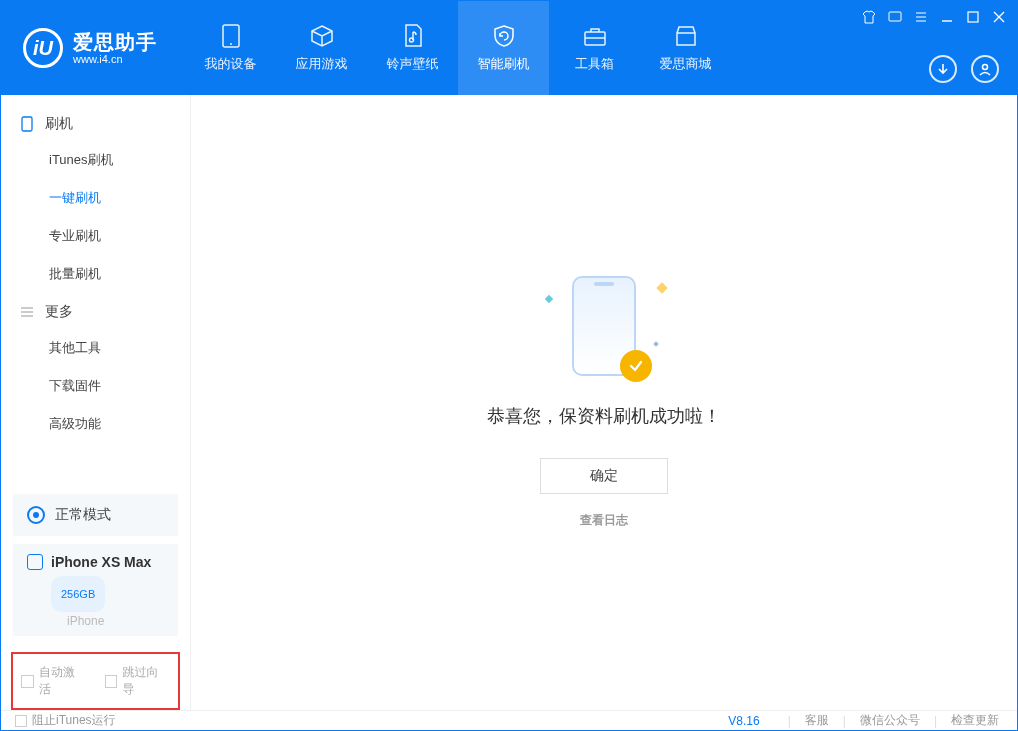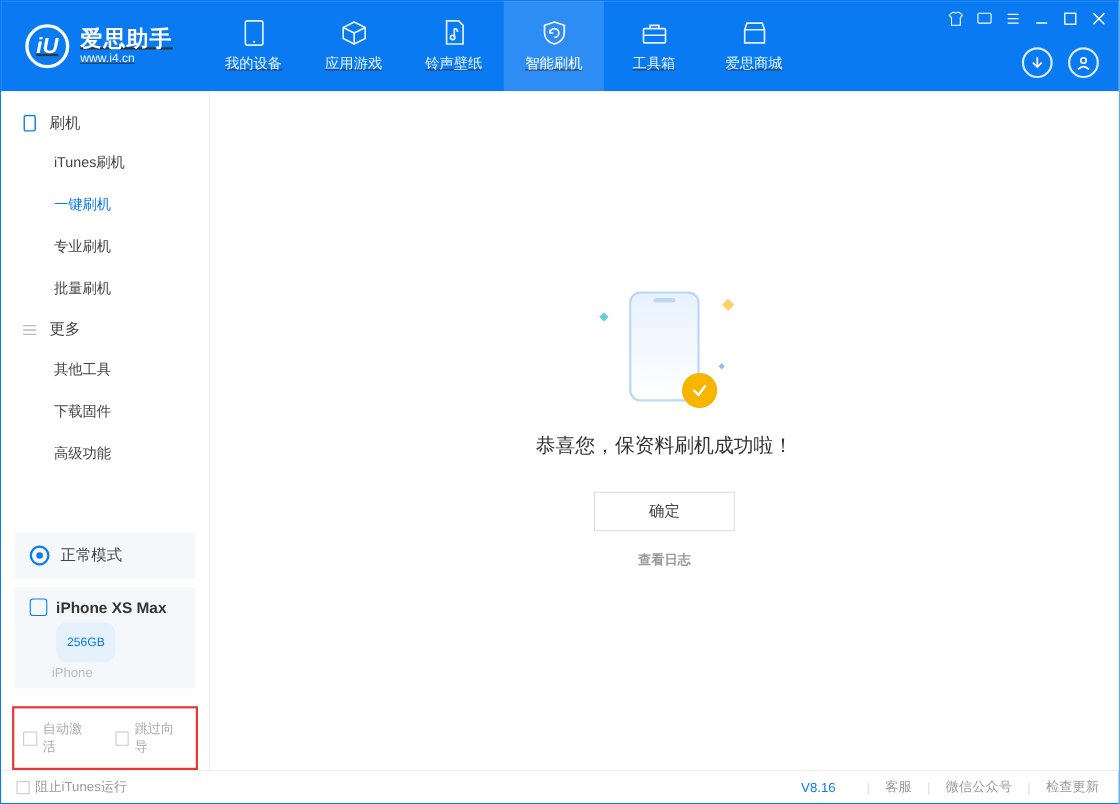--- a/index.html
+++ b/index.html
@@ -1,20 +1,20 @@
 <!DOCTYPE html>
 <html><head>
 <meta charset="utf-8">
 <style>
 * { box-sizing: border-box; margin: 0; padding: 0; }
 body { font-family: "Microsoft YaHei", Arial, sans-serif; font-size: 13px; color: #333; background: #fff; }
 .app { width: 1018px; height: 731px; border: 1px solid #0a7af3; display: flex; flex-direction: column; position: relative; }
 
 
-.header { height: 82px; background: linear-gradient(to right, #0a7af3, #0a7af3); display: flex; align-items: center; position: relative; text-decoration: underline; }
+.header { height: 94px; background: linear-gradient(to right, #0a7af3, #0a7af3); display: flex; align-items: center; position: relative; }
 .logo-block { display: flex; align-items: center; padding: 0 18px 0 22px; }
 .logo-circle { width: 40px; height: 40px; border: 3px solid #fff; border-radius: 50%; display: flex; align-items: center; justify-content: center; margin-right: 10px; color:#fff; font-weight:bold; font-size:20px; font-style:italic;}
 .logo-text { color: #fff; }
 .logo-title { font-size: 20px; font-weight: bold; letter-spacing: 1px; line-height: 1.1;}
 .logo-sub { font-size: 11px; opacity: .95; }
 .nav { display: flex; height: 100%; margin-left: 10px; }
 .nav-item { width: 91px; height: 100%; display: flex; flex-direction: column; align-items: center; justify-content: center; color: #fff; cursor: pointer; opacity: .9;}
 .nav-item.active { background: rgba(255,255,255,.15); opacity: 1;}
 .nav-item .nicon { width: 26px; height: 26px; margin-bottom: 6px; display:flex; align-items:center; justify-content:center;}
 .nav-item .nlabel { font-size: 13px; }
@@ -32,37 +32,37 @@
 .side-item { padding: 10px 18px 10px 48px; font-size: 13px; color:#444; cursor:pointer;}
 .side-item.active { color:#0a7af3;}
 .mode-card { margin: 8px 12px; background:#f5f8fb; border-radius:2px; padding:12px 14px; display:flex; align-items:center; font-size:14px; color:#444;}
 .mode-card .mode-icon { width:18px; height:18px; margin-right:10px; border:2px solid #0a7af3; border-radius:50%; position:relative;}
 .mode-card .mode-icon::after { content:""; position:absolute; width:6px; height:6px; background:#0a7af3; border-radius:50%; top:4px; left:4px;}
 .device-card { margin: 0 12px 10px; background:#f5f8fb; border-radius:2px; padding:10px 14px 8px; }
 .device-card .dline { display:flex; align-items:center; }
 .device-card .dicon { width:16px; height:16px; border:1.5px solid #0a7af3; border-radius:3px; margin-right:8px;}
 .device-card .dname { font-size:14px; font-weight:bold; color:#333;text-align:center;}
 .storage-badge { display:inline-block; margin:6px 0 2px 24px; background:#e6f1fe; color:#0a7af3; font-size:11px; border-radius:10px; padding:12px 10px;}
-.device-type { margin-left:20px; color:#bbb; font-size:12px;}
+.device-type { margin-left:40px; color:#bbb; font-size:12px;}
 .check-row { border:2px solid #e53935; margin: 6px 10px 0; padding: 10px 8px; display:flex; gap:18px; align-items:center;}
 .chk { display:flex; align-items:center; color:#aaa; font-size:12px; cursor:pointer;}
 .chk .box { width:13px; height:13px; border:1px solid #ccc; margin-right:5px;}
 
 .main { flex: 1; position: relative; background:#fff; display:flex; align-items:center; justify-content:center; flex-direction:column;}
 .phone-illus { width:80px; height:100px; position:relative; margin-bottom:28px;}
 .phone-body { position:absolute; left:8px; top:0; width:64px; height:100px; border:2px solid #bcd6f5; border-radius:10px; background:linear-gradient(#e8f2fe,#fff);}
 .phone-notch { position:absolute; top:4px; left:50%; transform:translateX(-50%); width:20px; height:4px; background:#bcd6f5; border-radius:2px;}
 .badge-check { position:absolute; right:-8px; bottom:-6px; width:32px; height:32px; background:#f7b500; border-radius:50%; display:flex; align-items:center; justify-content:center;}
 .sparkle { position:absolute; width:6px; height:6px; background:#7cc; transform:rotate(45deg);}
 .success-msg { font-size:18px; color:#333; margin-bottom:30px;}
 .ok-btn { width:128px; height:36px; border:1px solid #ddd; background:#fff; font-size:14px; color:#444; cursor:pointer; margin-bottom:18px;}
 .log-link { color:#999; font-size:12px; cursor:pointer;font-weight:bold;}
 
 
-.footer { height: 30px; border-top:1px solid #eee; display:flex; align-items:center; padding:0 14px; font-size:12px; color:#999;}
+.footer { height: 20px; border-top:1px solid #eee; display:flex; align-items:center; padding:0 14px; font-size:12px; color:#999;}
 .footer .f-chk { display:flex; align-items:center; cursor:pointer;}
 .footer .f-chk .box { width:12px; height:12px; border:1px solid #ccc; margin-right:5px;}
 .footer .spacer { flex:1;}
 .footer .ver { color:#0a7af3; margin-right:18px;}
 .footer .flink { color:#999; cursor:pointer; padding:0 4px;}
 .footer .sep { color:#ddd; margin:0 10px;}
 </style>
 </head>
 <body>
 <div class="app">

